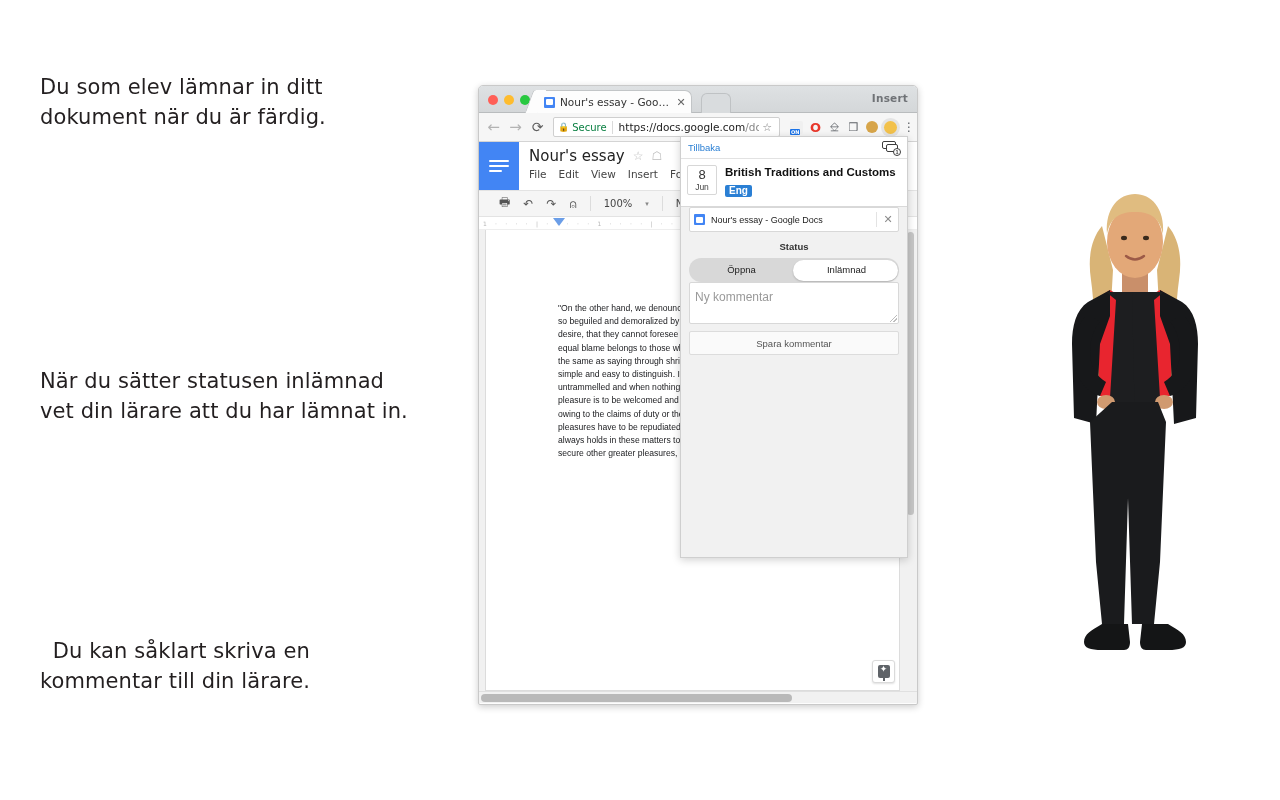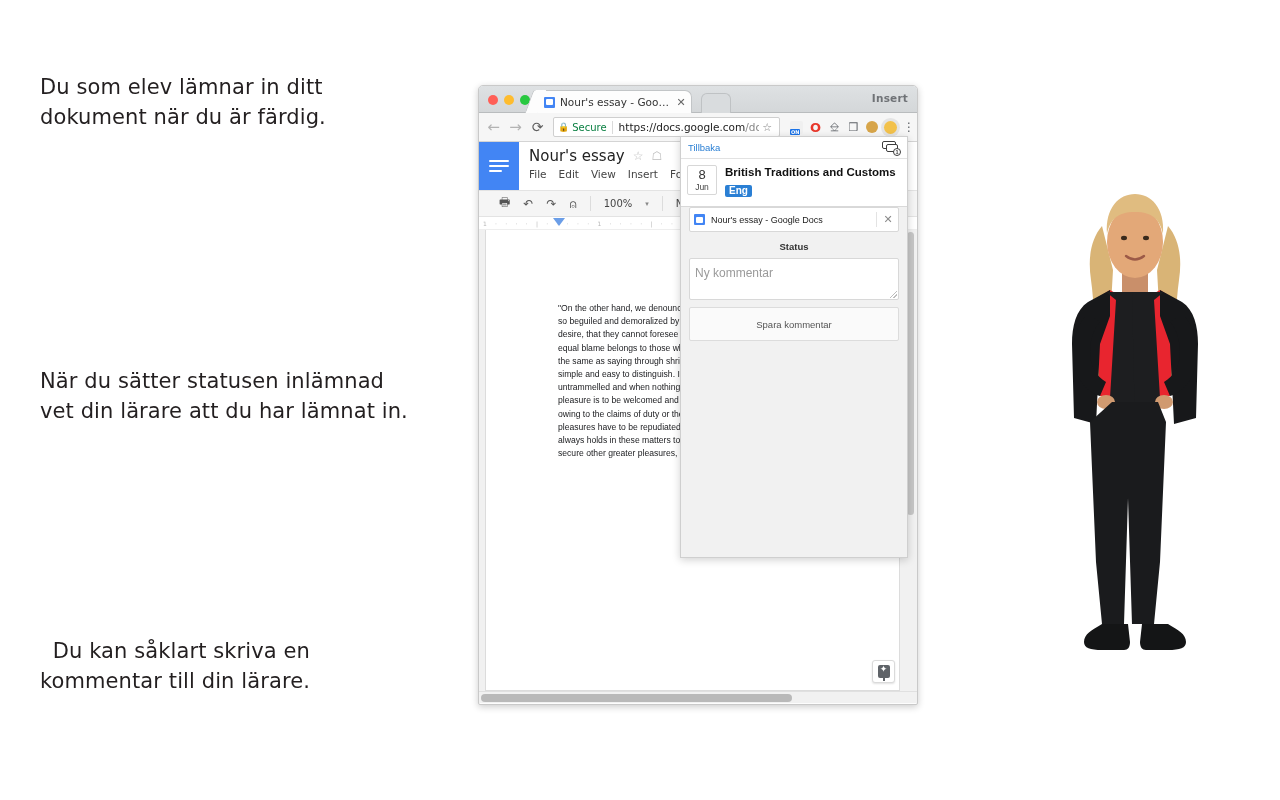--- a/index.html
+++ b/index.html
@@ -323,21 +323,21 @@
   }
   .comment-placeholder { font-size:12px; color:#9a9a9a; }
   .resize-grip {
     position:absolute; right:1px; bottom:1px;
     width:7px; height:7px;
     background:
       linear-gradient(135deg, transparent 45%, #bdbdbd 45%, #bdbdbd 55%, transparent 55%),
       linear-gradient(135deg, transparent 70%, #bdbdbd 70%, #bdbdbd 80%, transparent 80%);
   }
   .save-btn {
-    margin-top:7px; height:34px; background:#fafafa;
+    margin-top:7px; height:24px; background:#fafafa;
     border:1px solid #dcdcdc; border-radius:2px;
     display:flex; align-items:center; justify-content:center;
     font-size:9.5px; color:#555;
   }
 
   
   .person { position:absolute; left:1010px; top:180px; width:250px; height:520px; }
   .person svg { display:block; width:100%; height:100%; }
 </style>
 </head>
@@ -474,20 +474,25 @@
   <div class="panel-body">
 
     <div class="attach-row">
       <span class="attach-ico"></span>
       <span class="attach-name">Nour's essay - Google Docs</span>
       <span class="attach-sep"></span>
       <span class="attach-x">✕</span>
     </div>
 
     <div class="section-head">Status</div>
+    <div class="toggle">
+      <div class="toggle-pill"></div>
+      <span class="toggle-opt">Öppna</span>
+      <span class="toggle-opt">Inlämnad</span>
+    </div>
 
     <div class="comment-box">
       <span class="comment-placeholder">Ny kommentar</span>
       <span class="resize-grip"></span>
     </div>
     <div class="save-btn">Spara kommentar</div>
   </div>
 </div>
 
 <div class="person">

